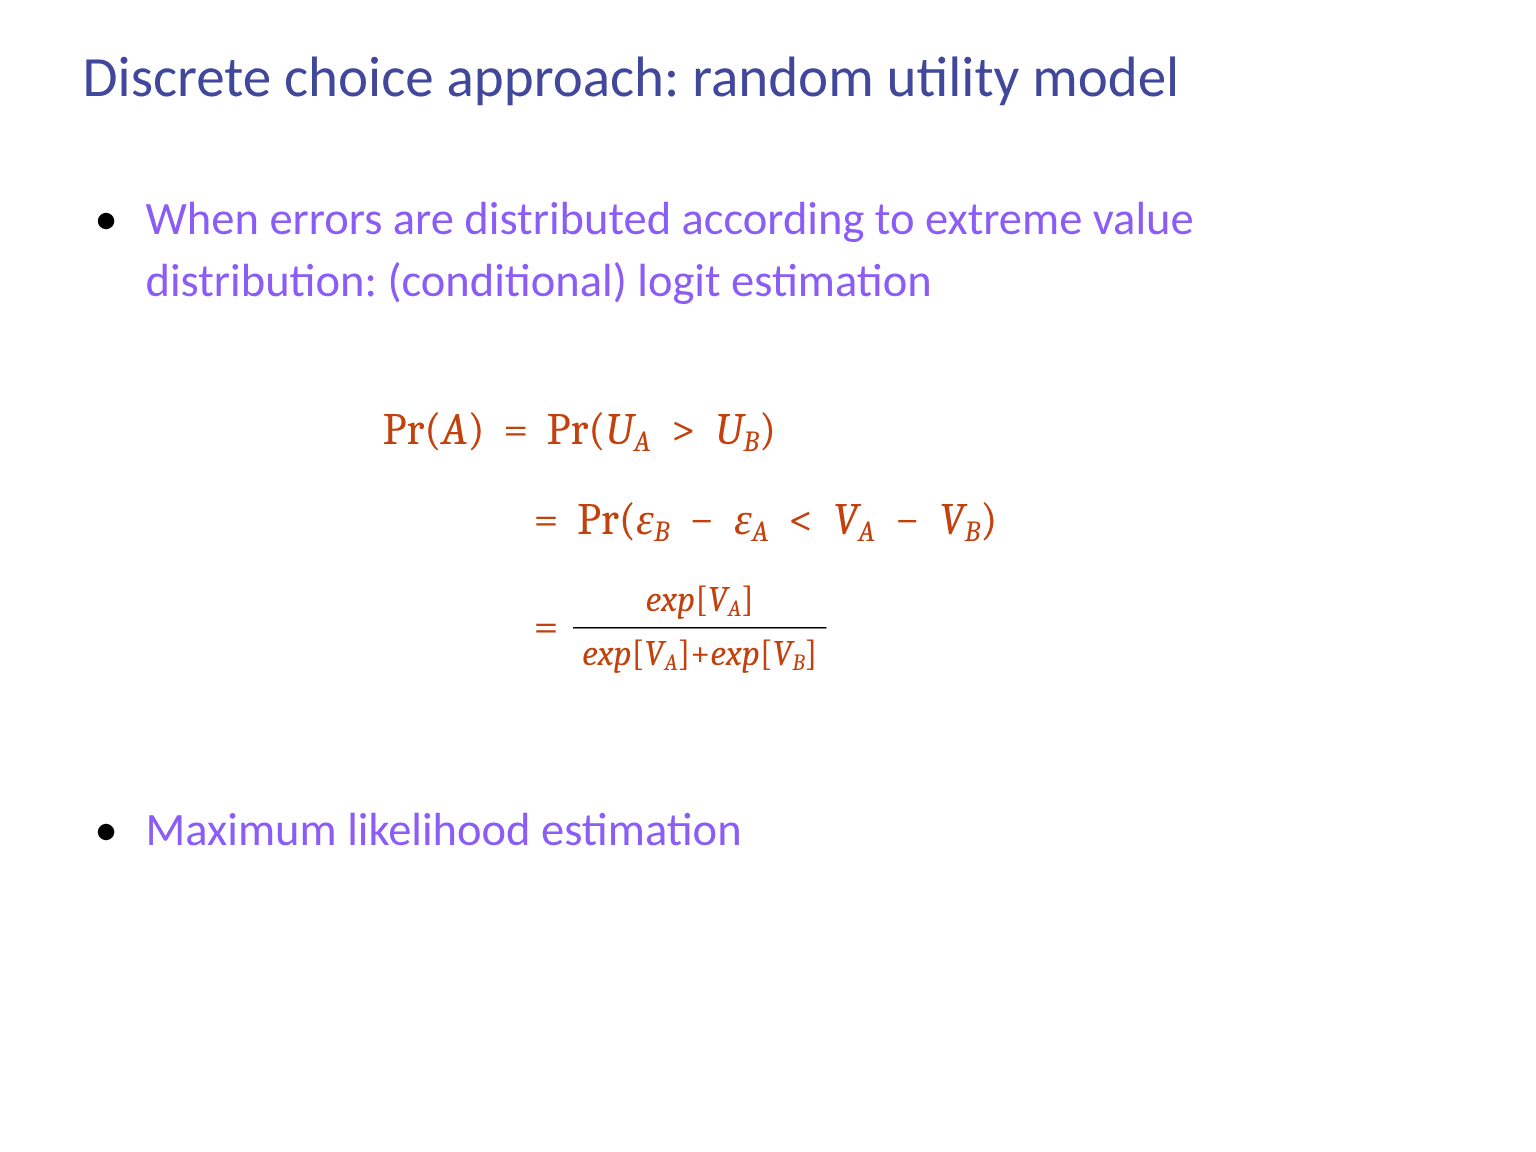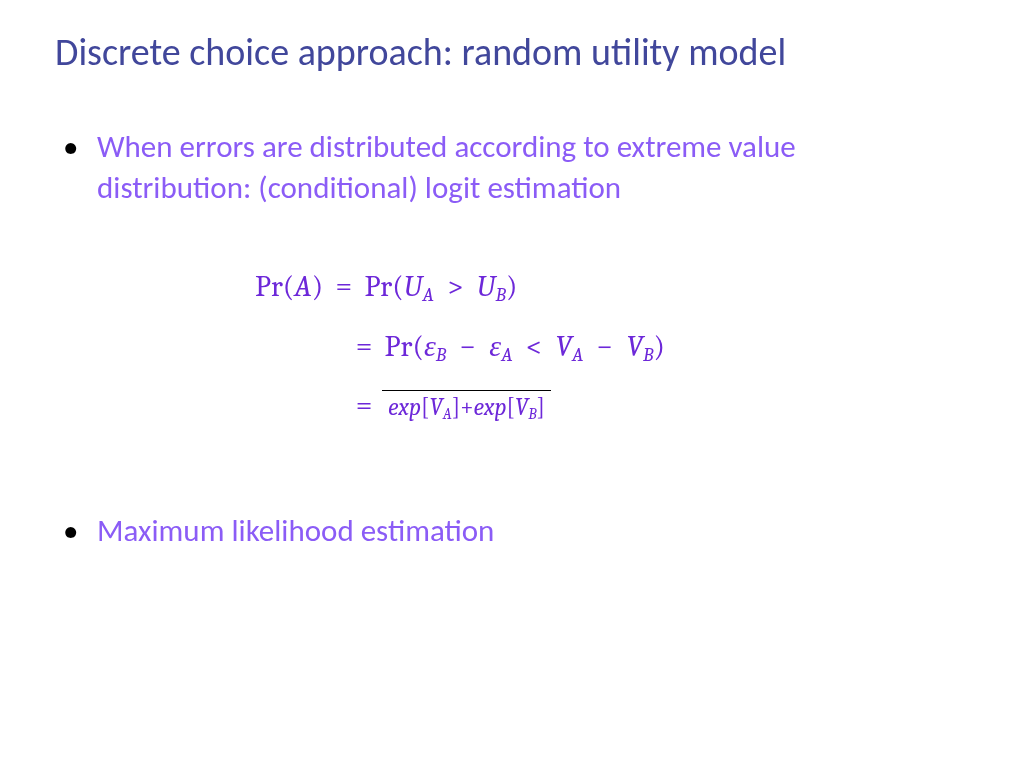--- a/index.html
+++ b/index.html
@@ -48,21 +48,21 @@
   }
   .gap-bullet1 {
     margin-bottom: 55px;
   }
   .gap-bullet2 {
     margin-top: 80px;
   }
   .math-block {
     font-family: "Cambria Math", Cambria, "Times New Roman", serif;
     font-size: 30px;
-    color: #6d28d9;
+    color: #c2410c;
     margin-left: 200px;
   }
   .math-line {
     line-height: 1.55;
     white-space: nowrap;
   }
   .math-line.offset {
     padding-left: 95px;
     margin-top: 13px;
   }
@@ -131,20 +131,23 @@
       <span class="it">ε</span><span class="sub">A</span>
       <span>&nbsp;</span><span>&lt;</span><span>&nbsp;</span>
       <span class="it">V</span><span class="sub">A</span>
       <span>&nbsp;</span><span>−</span><span>&nbsp;</span>
       <span class="it">V</span><span class="sub">B</span><span>)</span>
     </div>
 
     <div class="math-line offset frac-line">
       <span class="eq">=</span>
       <span class="frac">
+        <span class="num">
+          <span class="it">exp</span><span>[</span><span class="it">V</span><span class="sub">A</span><span>]</span>
+        </span>
         <span class="den">
           <span class="it">exp</span><span>[</span><span class="it">V</span><span class="sub">A</span><span>]</span><span>+</span><span class="it">exp</span><span>[</span><span class="it">V</span><span class="sub">B</span><span>]</span>
         </span>
       </span>
     </div>
 
   </div>
 
   <ul class="body">
     <li class="gap-bullet2">Maximum likelihood estimation</li>

